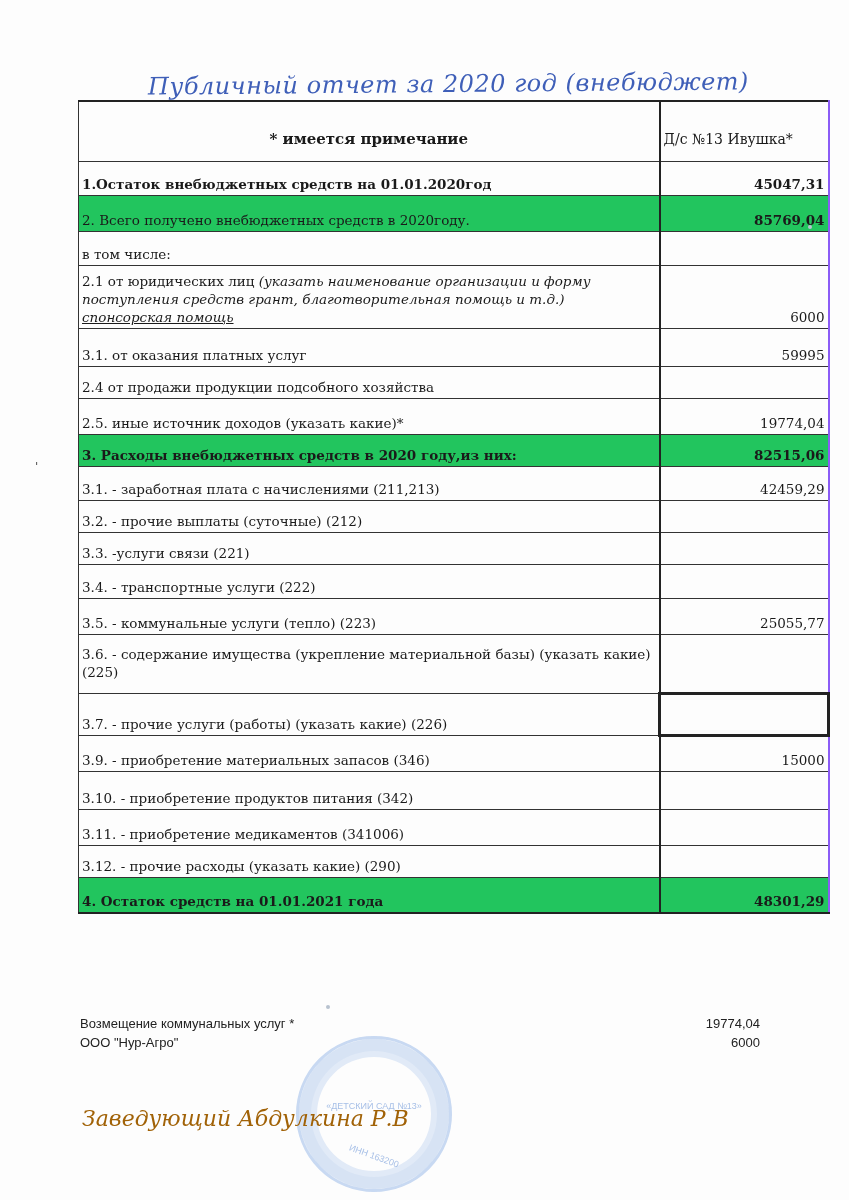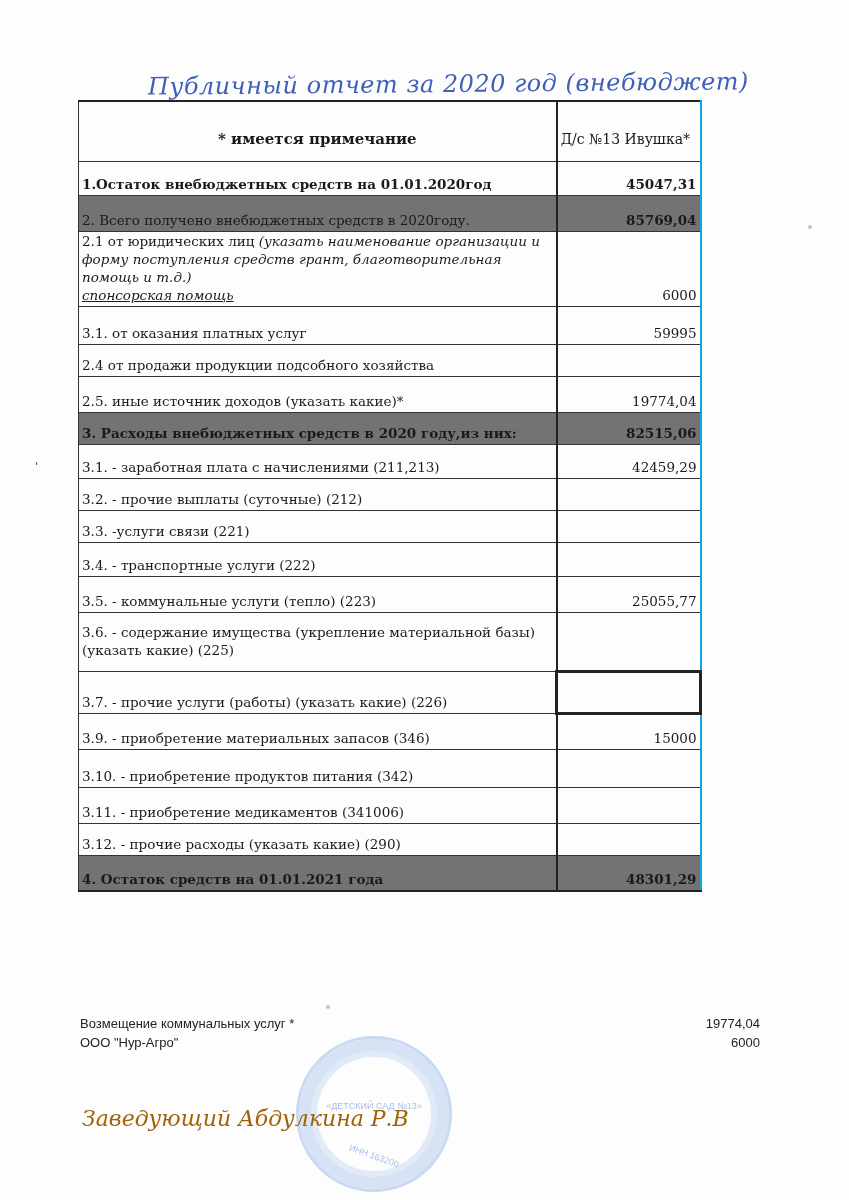--- a/index.html
+++ b/index.html
@@ -9,39 +9,39 @@
     font-family: "DejaVu Serif", serif;
     color: #1a1a1a;
   }
   .handwritten-title {
     position: absolute; left: 148px; top: 70px;
     font-family: "DejaVu Serif", serif; font-style: italic;
     font-size: 24px; color: #3f5fb8; letter-spacing: 0.5px;
     transform: rotate(-0.5deg);
   }
   .report-table {
-    position: absolute; left: 78px; top: 100px; width: 624px;
+    position: absolute; left: 78px; top: 100px; width: 752px;
     border-collapse: collapse;
     border-top: 2px solid #222;
   }
   .report-table td {
     border: 1px solid #333;
     padding: 0 3px;
     vertical-align: bottom;
     font-size: 13.5px;
     line-height: 18px;
   }
   .report-table td.label { width: 525px; padding-bottom: 2px; }
   .report-table td.value {
     width: 146px; text-align: right;
-    border-left: 2px solid #222; border-right: 2px solid #0ea5e9;
+    border-left: 2px solid #222; border-right: 2px solid #8b5cf6;
     padding-bottom: 2px;
   }
   .report-table tr.bold td { font-weight: bold; }
-  .report-table tr.shaded td { background: #737373; }
+  .report-table tr.shaded td { background: #22c55e; }
   .report-table tr.header td.label { text-align: center; font-size: 15px; font-weight: bold; vertical-align: middle; padding-top: 18px; }
   .report-table tr.header td.value { text-align: left; font-size: 14px; vertical-align: middle; padding-top: 18px; }
   .report-table tr.highlight td.value { border: 3px solid #222; }
   .report-table tr.last td { border-bottom: 2px solid #222; }
   .ital { font-style: italic; }
   .uline { font-style: italic; text-decoration: underline; }
 
   .notes {
     position: absolute; left: 80px; top: 1014px; width: 680px;
     font-family: "Liberation Sans", sans-serif; font-size: 13px; line-height: 19px;
@@ -87,20 +87,24 @@
     <td class="label">* имеется примечание</td>
     <td class="value">Д/с №13 Ивушка*</td>
   </tr>
   <tr class="bold" style="height:34px">
     <td class="label">1.Остаток внебюджетных средств на 01.01.2020год</td>
     <td class="value">45047,31</td>
   </tr>
   <tr class="bold shaded" style="height:36px">
     <td class="label" style="font-weight:normal">2. Всего получено внебюджетных средств в 2020году.</td>
     <td class="value">85769,04</td>
+  </tr>
+  <tr style="height:34px">
+    <td class="label">в том числе:</td>
+    <td class="value"></td>
   </tr>
   <tr style="height:63px">
     <td class="label">
       <span>2.1 от юридических лиц</span>
       <span class="ital">(указать наименование организации и форму поступления средств грант, благотворительная помощь и т.д.)</span><br>
       <span class="uline">спонсорская помощь</span>
     </td>
     <td class="value">6000</td>
   </tr>
   <tr style="height:38px">

